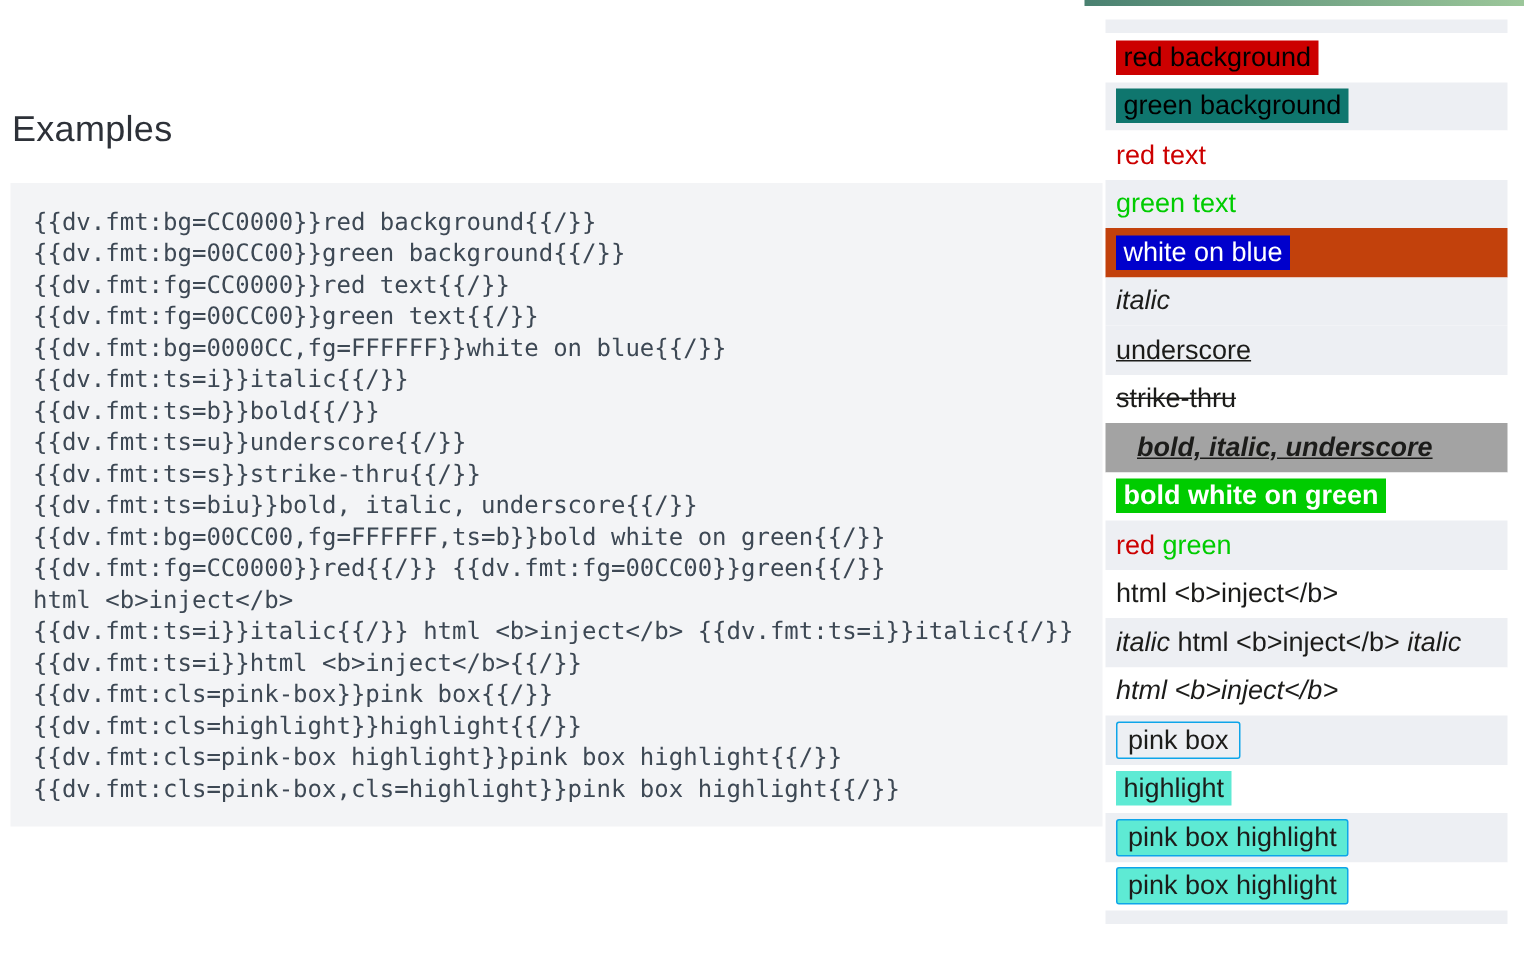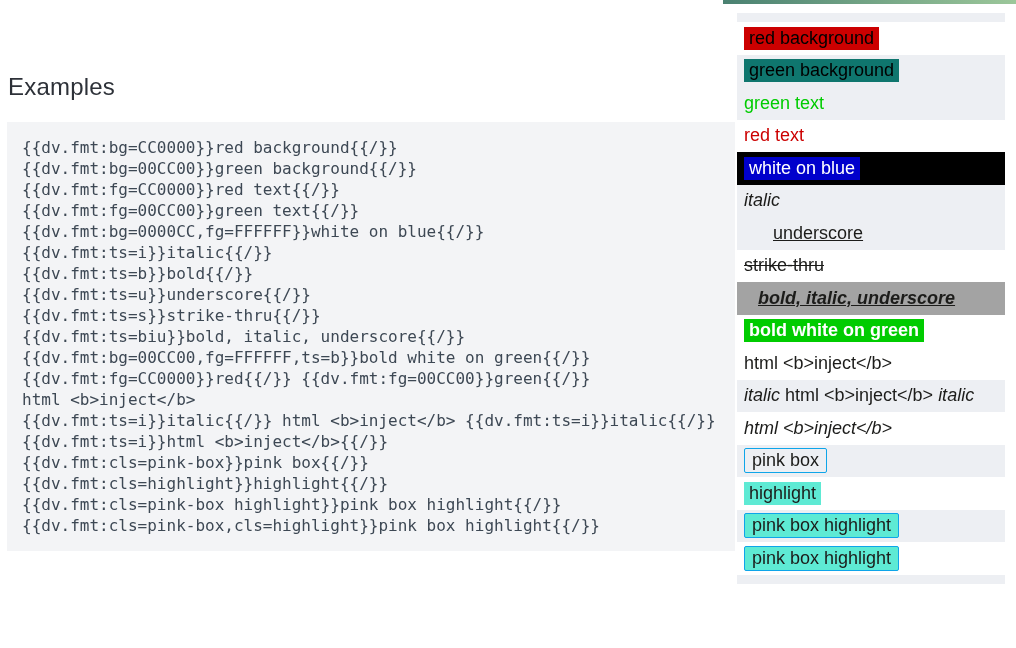--- a/index.html
+++ b/index.html
@@ -94,43 +94,48 @@
 <div class="accent-bar" id="accent-bar" style="background: linear-gradient(90deg, rgb(74, 129, 113), rgb(156, 199, 154));"></div>
 
 <div class="results" id="rows">
     <div class="row empty" style="background: rgb(237, 239, 243);"></div>
     <div class="row" style="background: rgb(255, 255, 255);">
       <span class="chip" style="background: rgb(204, 0, 0); color: rgb(0, 0, 0);">red background</span>
     </div>
     <div class="row" style="background: rgb(237, 239, 243);">
       <span class="chip" style="background: #0f766e; color: rgb(0, 0, 0); text-align: center;">green background</span>
     </div>
+    <div class="row" style="background: rgb(255, 255, 255);">
+      <span class="part" style="color: rgb(204, 0, 0);">red text</span>
+    </div>
     <div class="row" style="background: rgb(237, 239, 243);">
       <span class="part" style="color: rgb(0, 204, 0);">green text</span>
     </div>
-    <div class="row" style="background: rgb(255, 255, 255);">
-      <span class="part" style="color: rgb(204, 0, 0);">red text</span>
-    </div>
-    <div class="row" style="background: #000000;">
+    <div class="row" style="background: #c2410c;">
       <span class="chip" style="background: rgb(0, 0, 204); color: rgb(255, 255, 255);">white on blue</span>
     </div>
     <div class="row" style="background: rgb(237, 239, 243);">
       <span class="part" style="font-style: italic;">italic</span>
     </div>
     <div class="row" style="background: rgb(237, 239, 243);">
-      <span class="part" style="text-decoration: underline; margin-left: 29px;">underscore</span>
+      <span class="part" style="text-decoration: underline;">underscore</span>
     </div>
     <div class="row" style="background: rgb(255, 255, 255);">
       <span class="part" style="text-decoration: line-through;">strike-thru</span>
     </div>
     <div class="row" style="background: #a3a3a3; padding-left: 21px;">
       <span class="part" style="font-weight: bold; font-style: italic; text-decoration: underline;">bold, italic, underscore</span>
     </div>
     <div class="row" style="background: rgb(255, 255, 255);">
       <span class="chip" style="background: rgb(0, 204, 0); color: rgb(255, 255, 255); font-weight: bold;">bold white on green</span>
+    </div>
+    <div class="row" style="background: rgb(237, 239, 243);">
+      <span class="part" style="color: rgb(204, 0, 0);">red</span>
+      <span class="part"> </span>
+      <span class="part" style="color: rgb(0, 204, 0);">green</span>
     </div>
     <div class="row" style="background: rgb(255, 255, 255);">
       <span class="part">html &lt;b&gt;inject&lt;/b&gt;</span>
     </div>
     <div class="row" style="background: rgb(237, 239, 243);">
       <span class="part" style="font-style: italic;">italic</span>
       <span class="part"> html &lt;b&gt;inject&lt;/b&gt; </span>
       <span class="part" style="font-style: italic;">italic</span>
     </div>
     <div class="row" style="background: rgb(255, 255, 255);">

